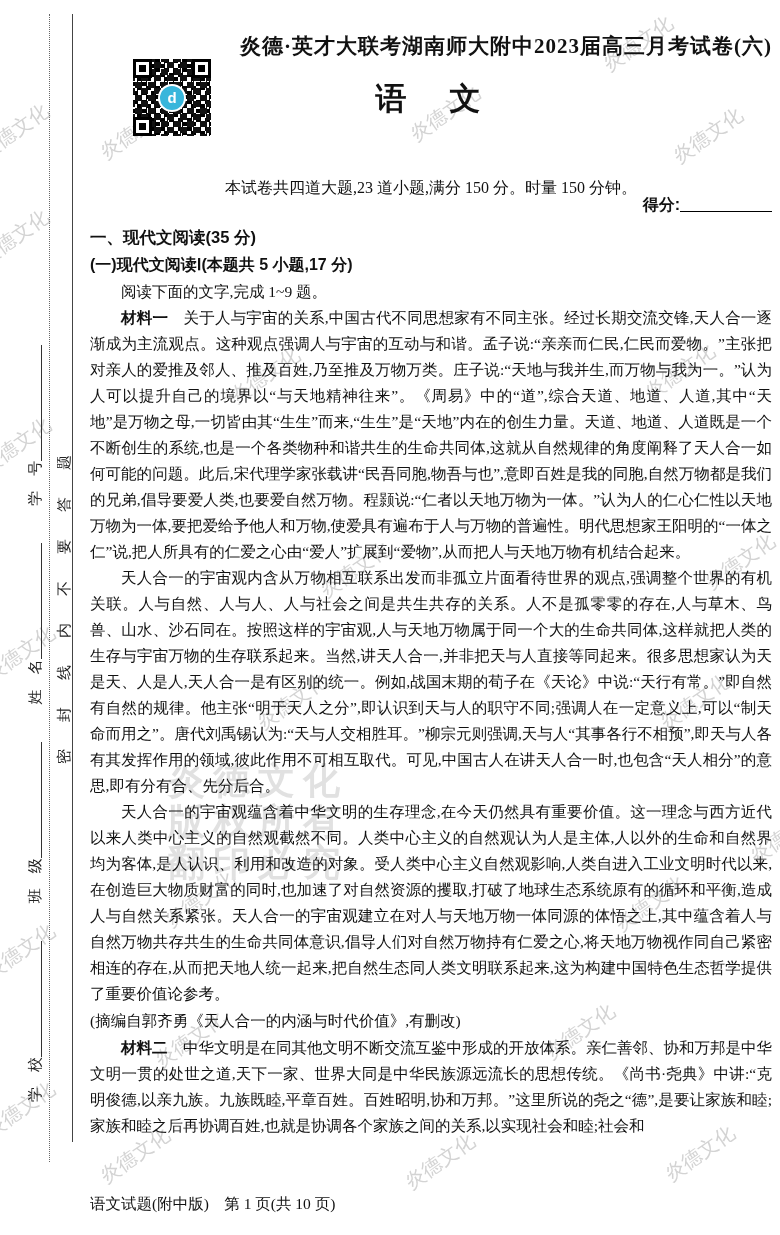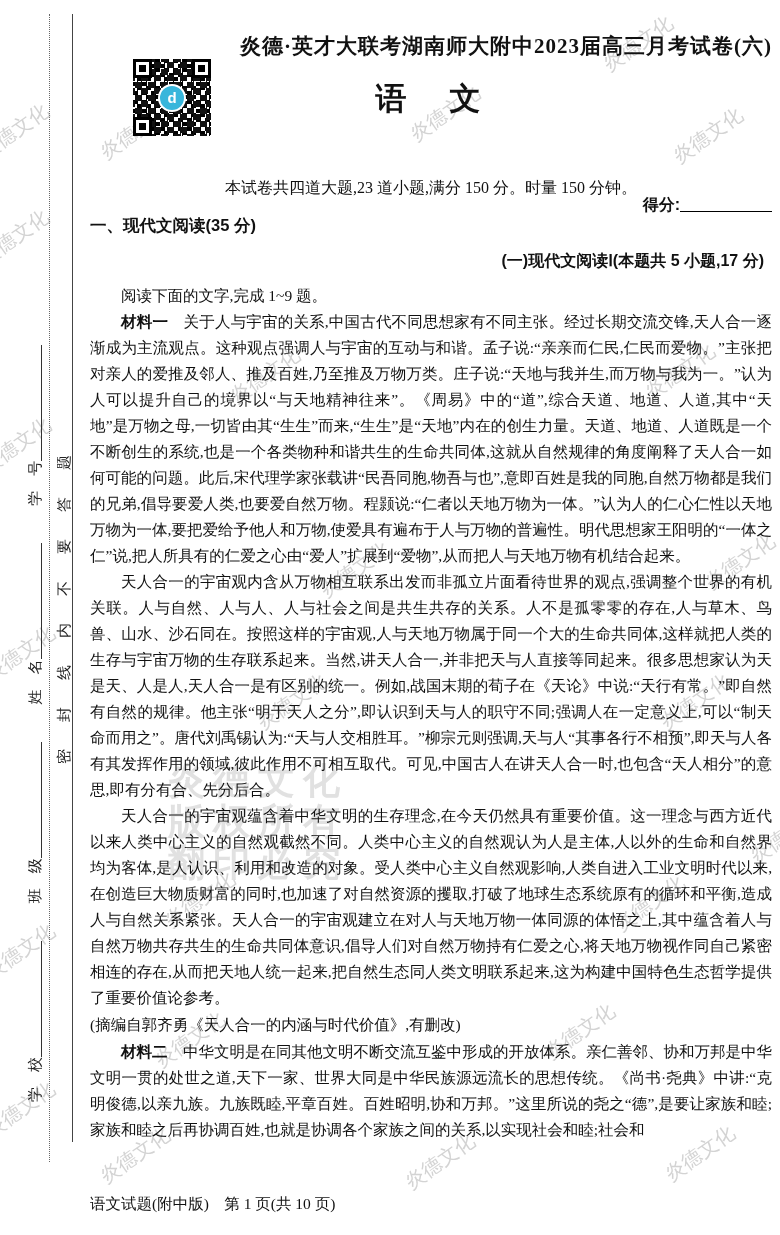--- a/index.html
+++ b/index.html
@@ -36,25 +36,25 @@
                  #fff;}
   .qr::after{content:"";position:absolute;inset:0;
       background:repeating-conic-gradient(#111 0 25%,transparent 0 50%) 2px 3px/13px 13px;}
   .qr .f{position:absolute;width:19px;height:19px;background:#000;z-index:3;
       box-shadow:inset 0 0 0 3px #000, inset 0 0 0 6px #fff, inset 0 0 0 10px #000;}
   .qr .tl{left:0;top:0}.qr .tr{right:0;top:0}.qr .bl{left:0;bottom:0}
   .qr-logo{position:absolute;left:50%;top:50%;width:24px;height:24px;margin:-14px 0 0 -14px;z-index:4;
       background:#38b6db;border:2px solid #fff;border-radius:50%;color:#fff;text-align:center;
       font:bold 15px/24px "Liberation Sans",sans-serif;}
   
-  .main{position:absolute;left:90px;top:212px;width:682px;height:966px;z-index:1;overflow:hidden;}
+  .main{position:absolute;left:90px;top:224px;width:682px;height:966px;z-index:1;overflow:hidden;}
   .sec-h{font-family:"Liberation Sans",sans-serif;font-weight:bold;font-size:16.5px;
       line-height:27px;margin:0;}
   .sub-h{font-family:"Liberation Sans",sans-serif;font-weight:bold;font-size:16px;
-      line-height:27px;margin:8px;text-align:right;}
+      line-height:27px;margin:0;}
   .prompt{font-size:15.5px;line-height:27px;margin:0;text-indent:2em;}
   .para{font-size:15.5px;line-height:26px;margin:0;text-indent:2em;text-align:justify;}
   .mat-label{font-family:"Liberation Sans",sans-serif;font-weight:bold;margin-right:1em;}
   .attribution{font-size:15.5px;line-height:28px;margin:0;text-align:left;}
   
   .footer{position:absolute;left:90px;top:1194px;width:682px;z-index:1;
       font-size:15.5px;color:#111;}
 </style>
 </head>
 <body>

